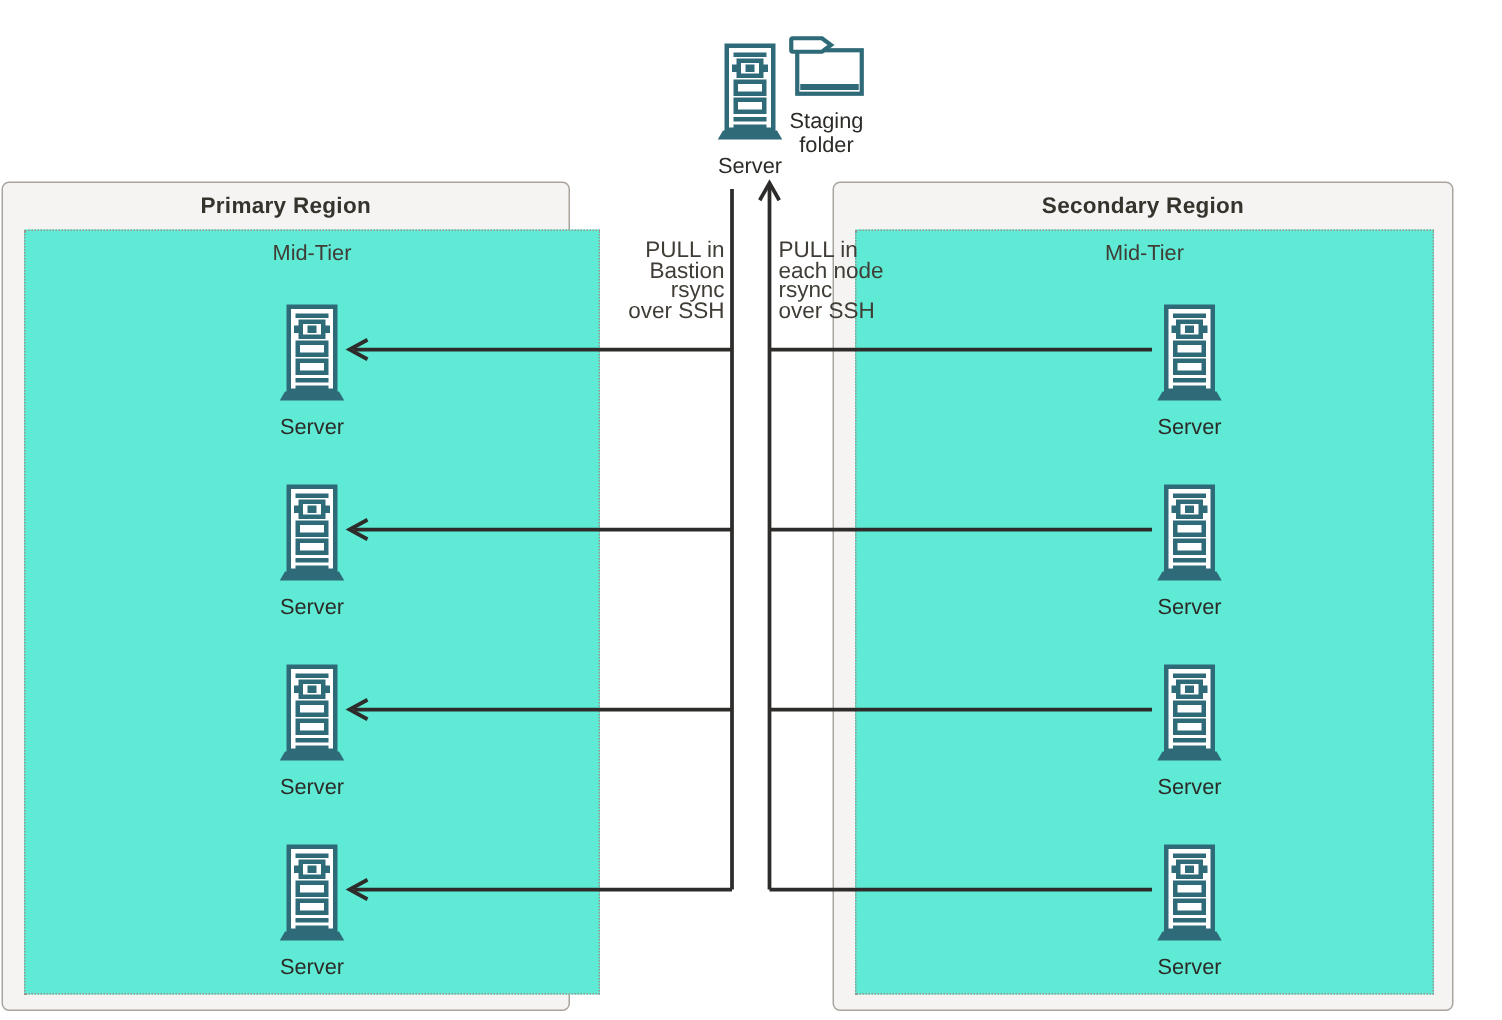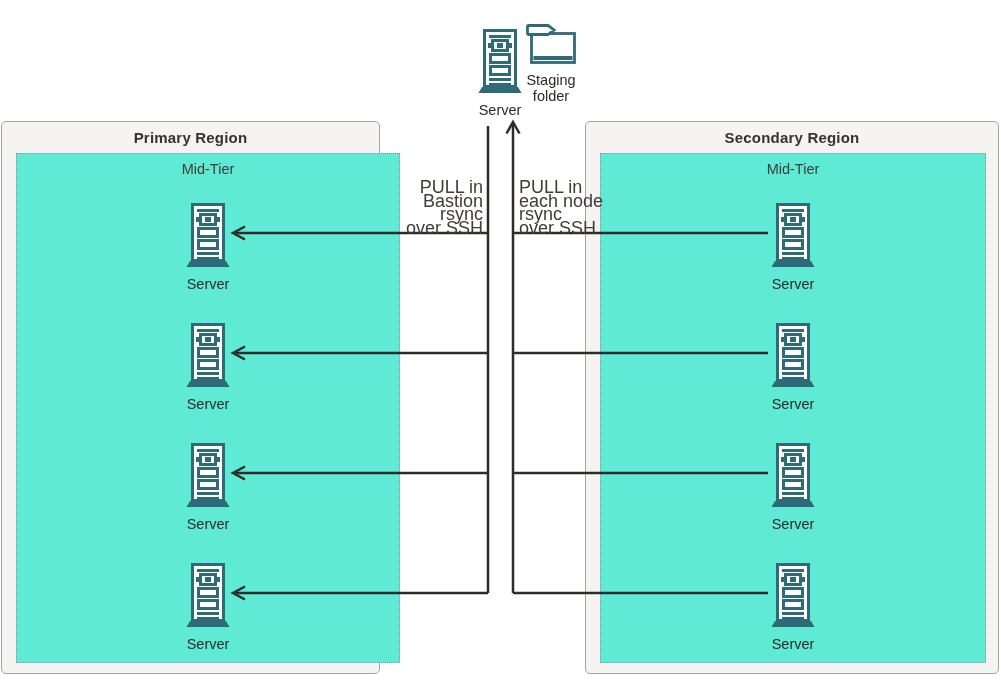--- a/index.html
+++ b/index.html
@@ -21,37 +21,37 @@
   .midtier-title{padding-top:7px;text-align:center;font-size:14.5px;color:var(--body-text);}
 
   .connectors{position:absolute;left:0;top:0;}
   .cline{stroke:var(--line);stroke-width:2.5;fill:none;}
 
   .node{position:absolute;width:80px;display:flex;flex-direction:column;align-items:center;}
   .node .nlabel{margin-top:3px;font-size:14.5px;color:#2d2b27;text-align:center;line-height:15.5px;white-space:pre-line;}
   .tfill{fill:var(--teal);}
   .tstroke{stroke:var(--teal);fill:#fff;}
 
-  .flow-label{position:absolute;font-size:18px;line-height:13.5px;color:var(--body-text);white-space:pre-line;margin-top:21px;}
+  .flow-label{position:absolute;font-size:15px;line-height:13.5px;color:var(--body-text);white-space:pre-line;}
   .flow-label.right-align{text-align:right;}
   .flow-label.left-align{text-align:left;}
 </style>
 </head>
 <body>
 
 <div id="canvas">
 
   <section class="region" style="left:1px;top:121px;width:379px;height:553px">
     <h2 class="region-title">Primary Region</h2>
     <div class="midtier" style="left:14px;top:31px;width:384px;height:510px">
       <div class="midtier-title">Mid-Tier</div>
     </div>
   </section>
 
-  <section class="region" style="left:585px;top:121px;width:414px;height:553px">
+  <section class="region" style="left:555px;top:121px;width:414px;height:553px">
     <h2 class="region-title">Secondary Region</h2>
     <div class="midtier" style="left:14px;top:31px;width:386px;height:510px">
       <div class="midtier-title">Mid-Tier</div>
     </div>
   </section>
 
   <svg class="connectors" width="1001" height="680" viewBox="0 0 1001 680">
     <g class="cline">
 
       <path d="M488,126 V593"></path>

